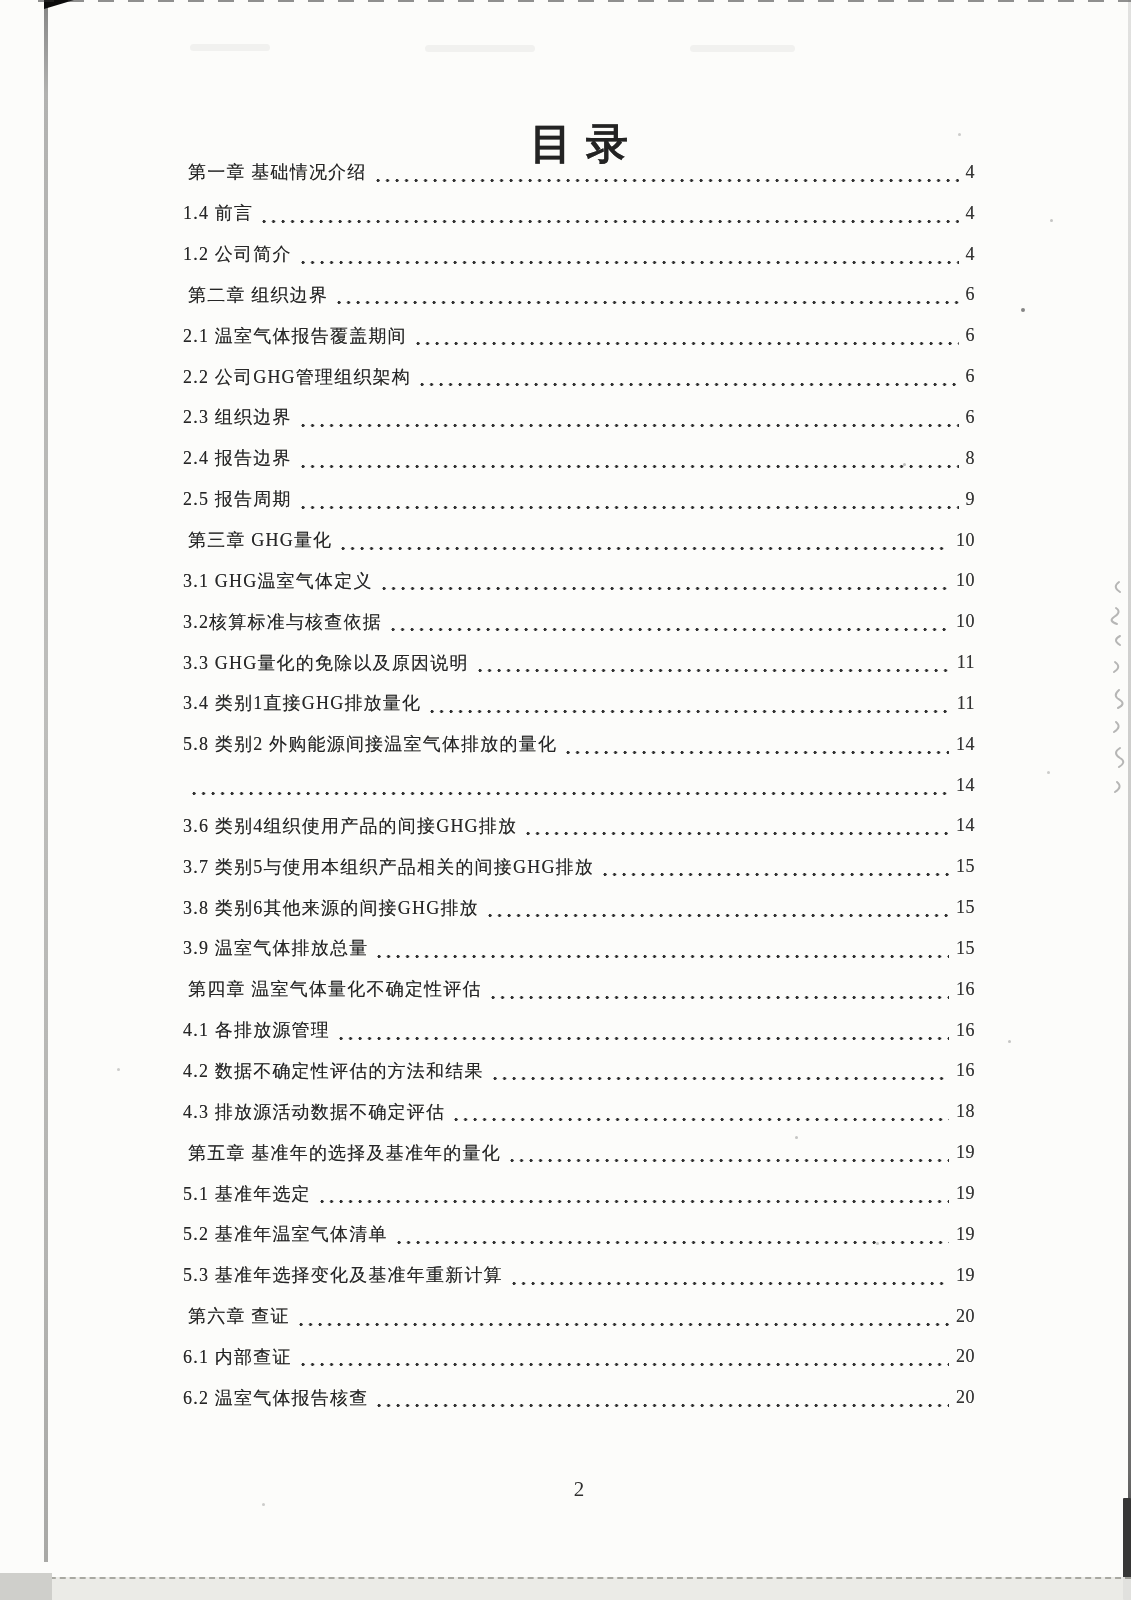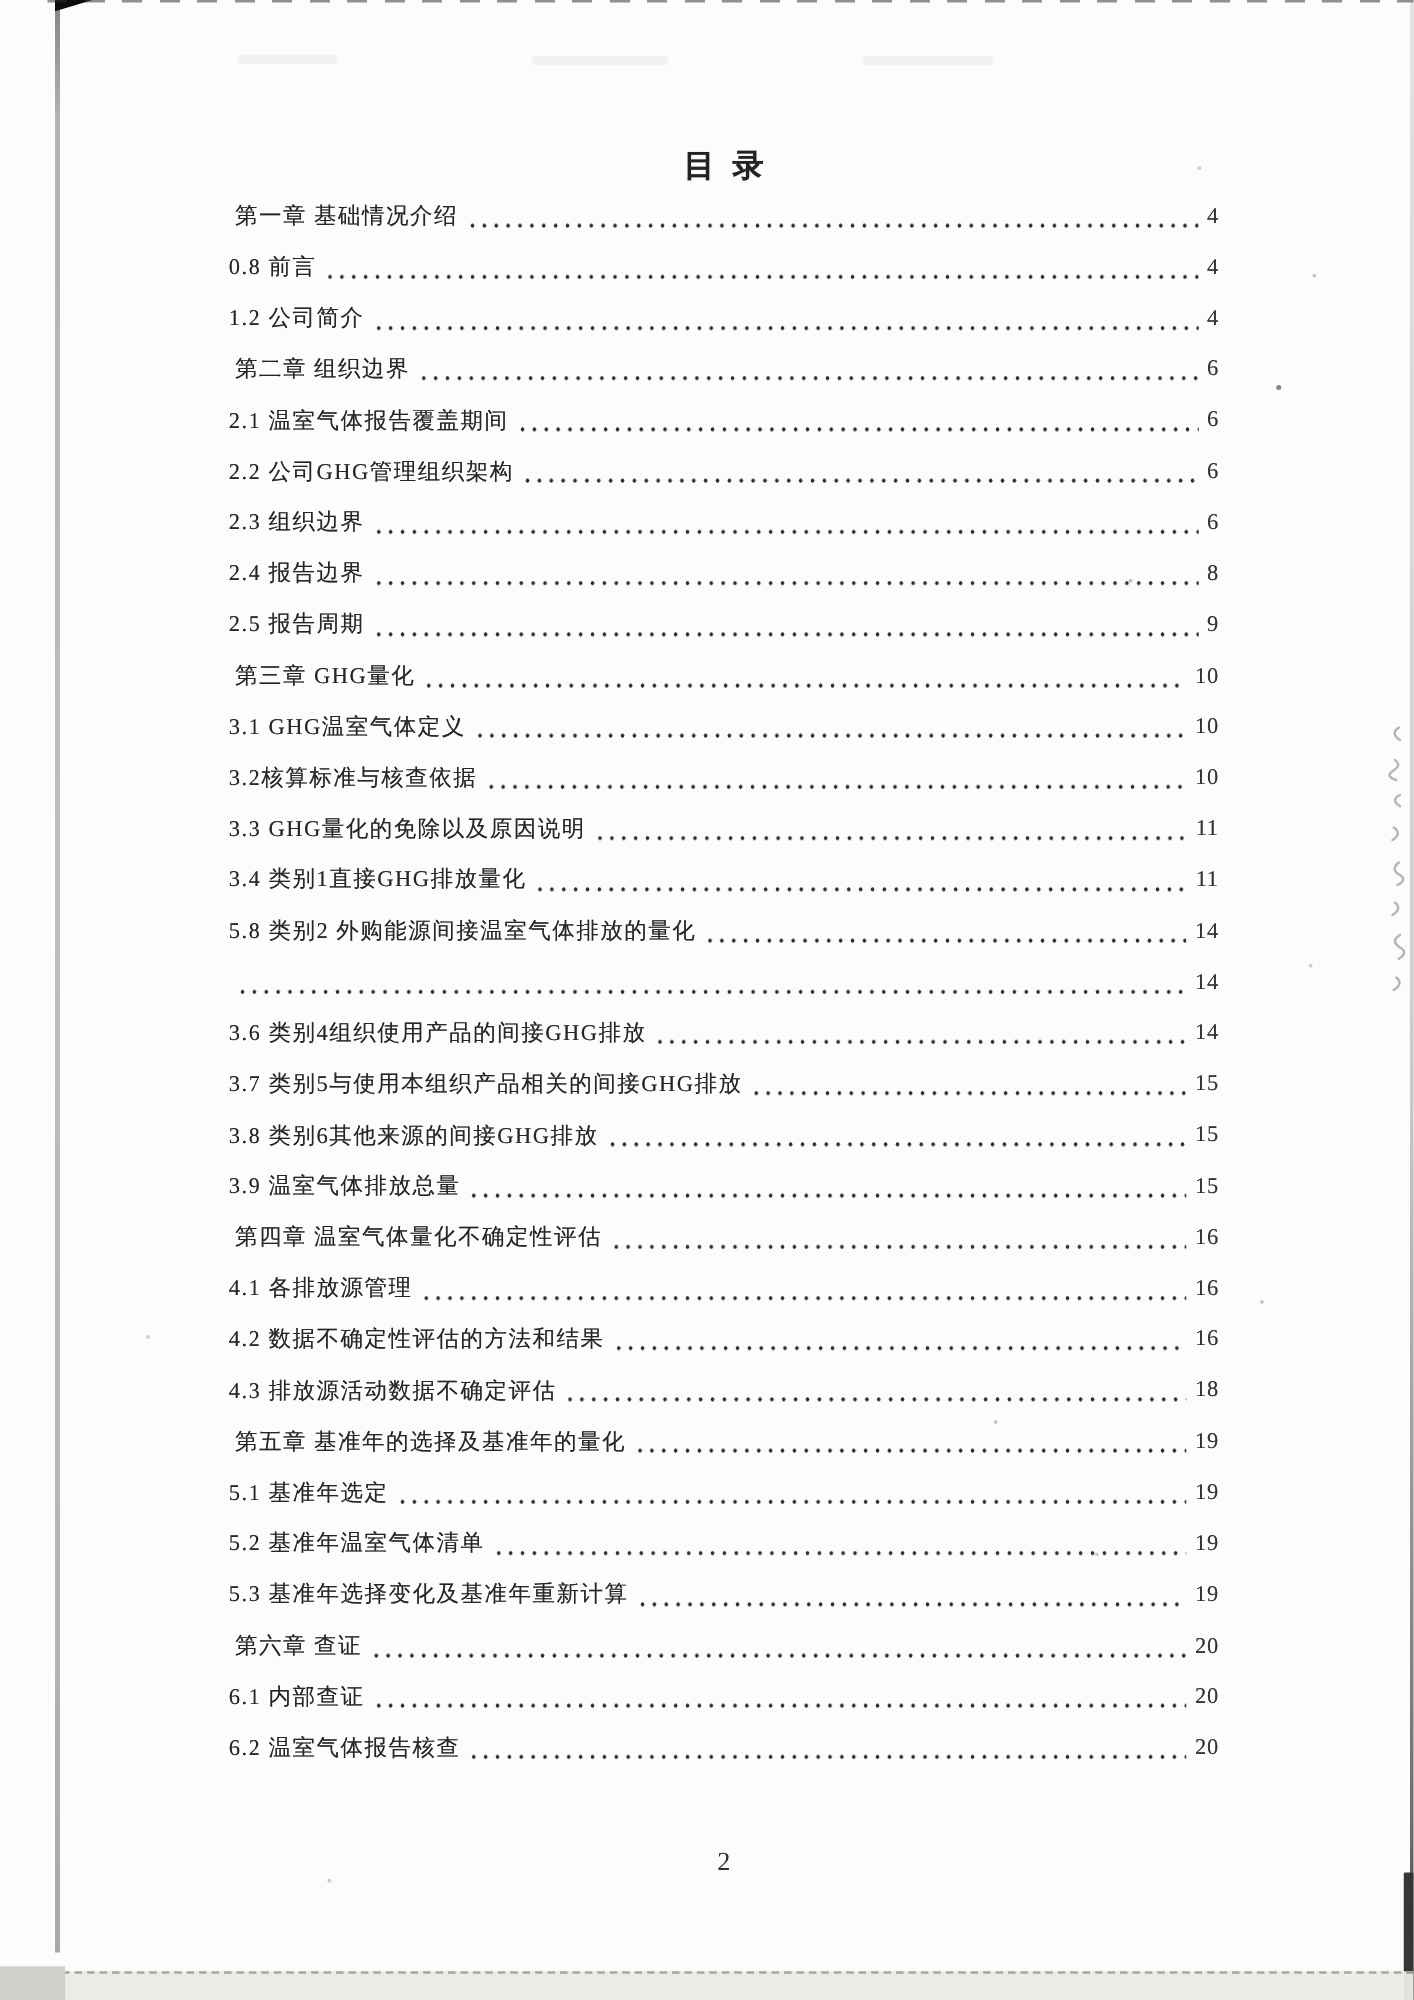--- a/index.html
+++ b/index.html
@@ -13,21 +13,21 @@
     color:#262626;
   }
 
   
   .content {
     position:absolute; left:183px; top:0; width:792px; height:1600px;
   }
   .doc-title {
     position:absolute; top:116px; left:0; width:100%;
     margin:0; text-align:center;
-    font-size:25px; font-weight:700; letter-spacing:14px; text-indent:14px;
+    font-size:42px; font-weight:700; letter-spacing:14px; text-indent:14px;
     color:#232323;
     text-shadow:0 0 0.6px rgba(30,30,30,.55);
   }
   .toc {
     position:absolute; top:152px; left:0; width:100%;
   }
   .toc-row {
     display:flex; align-items:center;
     height:40.85px;
     font-size:18px; letter-spacing:1.2px;
@@ -137,21 +137,21 @@
   <div class="content">
     <h1 class="doc-title">目录</h1>
     <div class="toc" id="toc">
   <div class="toc-row chapter">
     <span class="toc-label">第一章 基础情况介绍</span>
     <span class="leader"></span>
     <span class="toc-page">4</span>
   </div>
 
   <div class="toc-row">
-    <span class="toc-label">0.8 前言</span>
+    <span class="toc-label">1.4 前言</span>
     <span class="leader"></span>
     <span class="toc-page">4</span>
   </div>
 
   <div class="toc-row">
     <span class="toc-label">1.2 公司简介</span>
     <span class="leader"></span>
     <span class="toc-page">4</span>
   </div>
 

